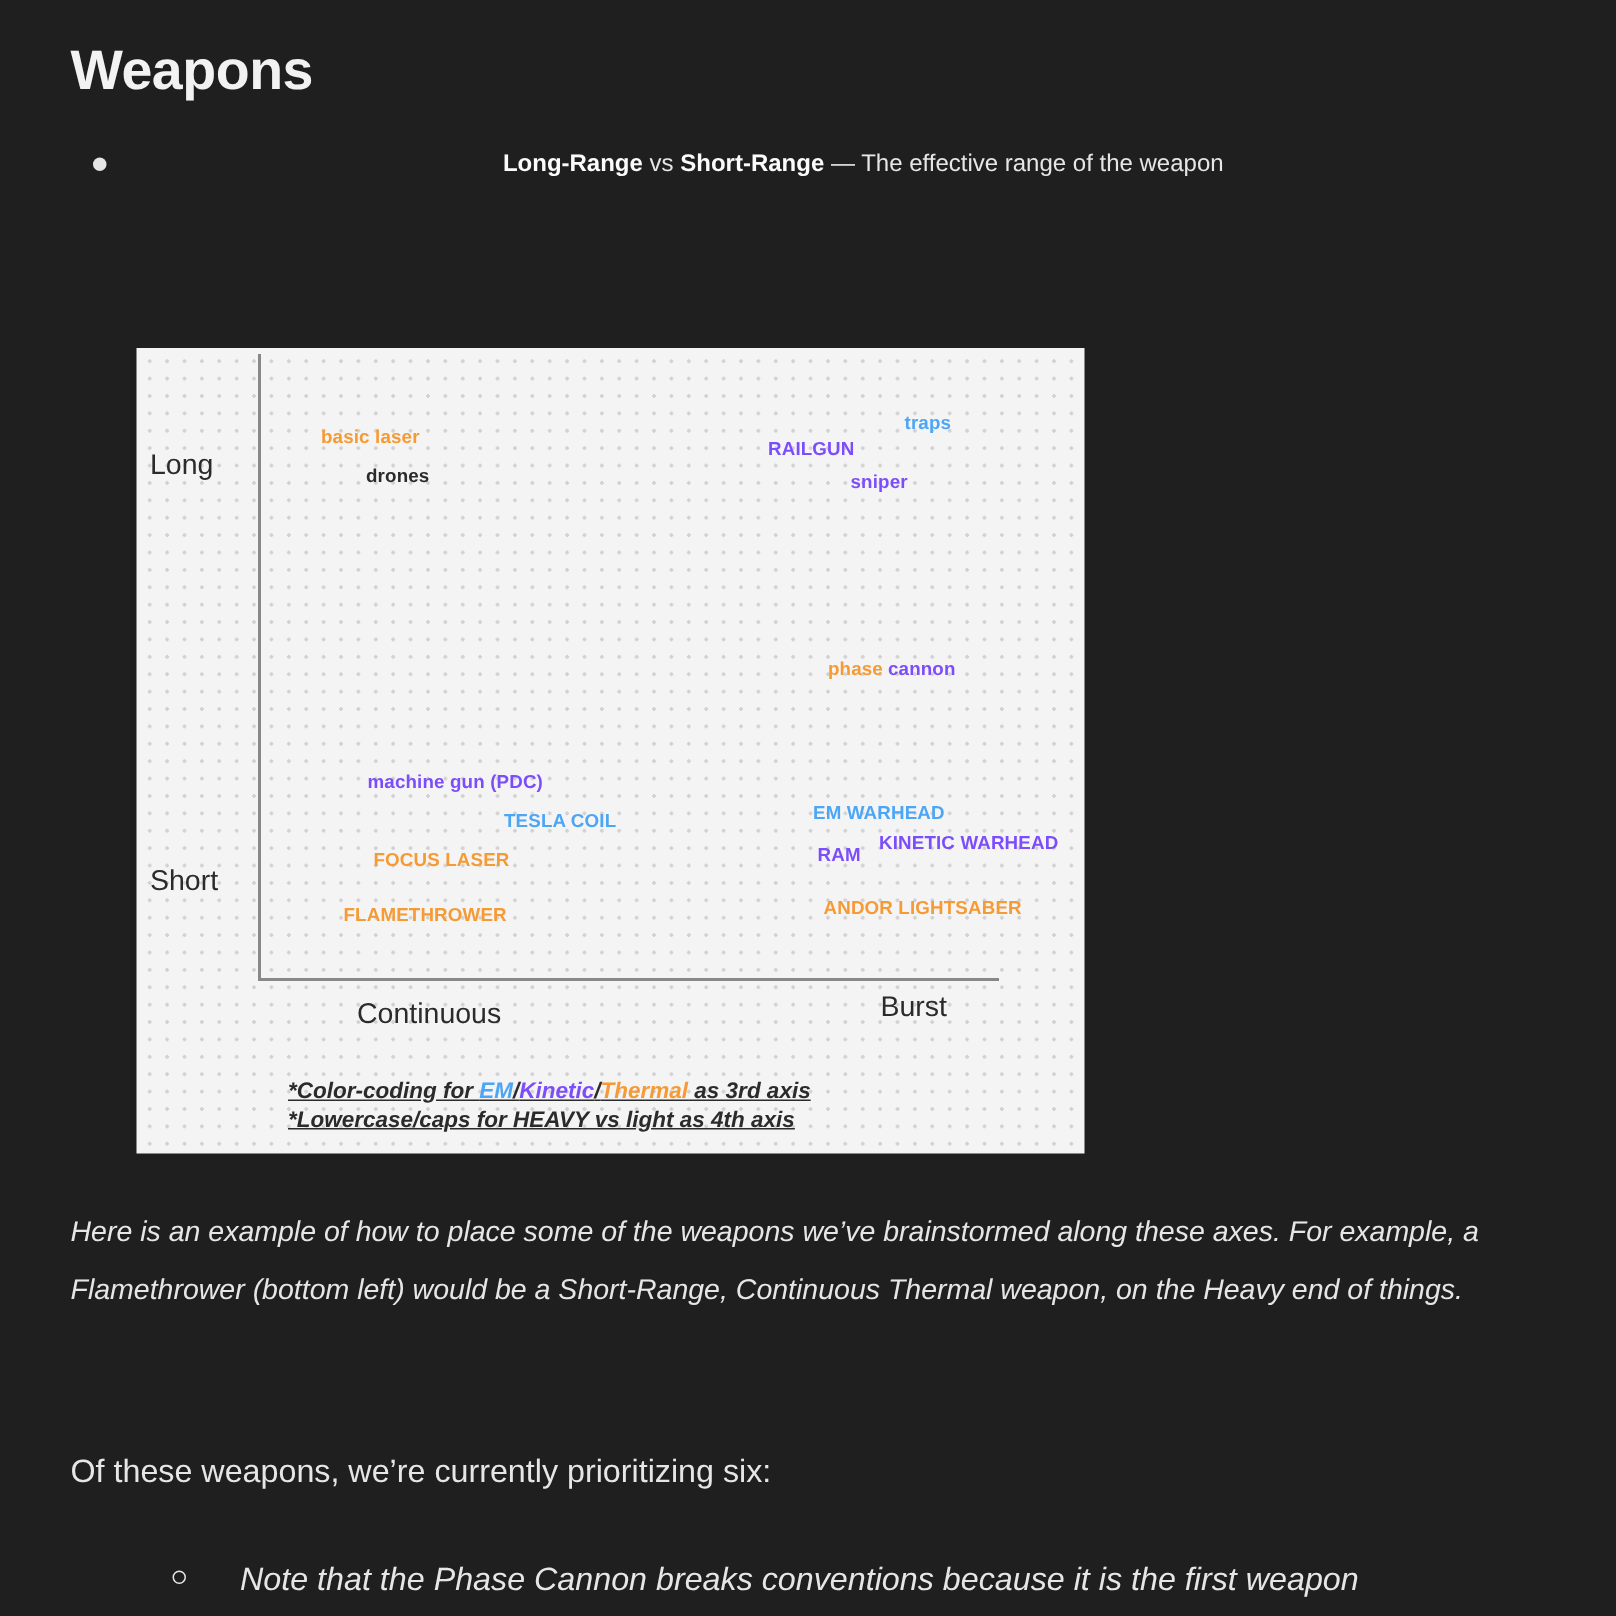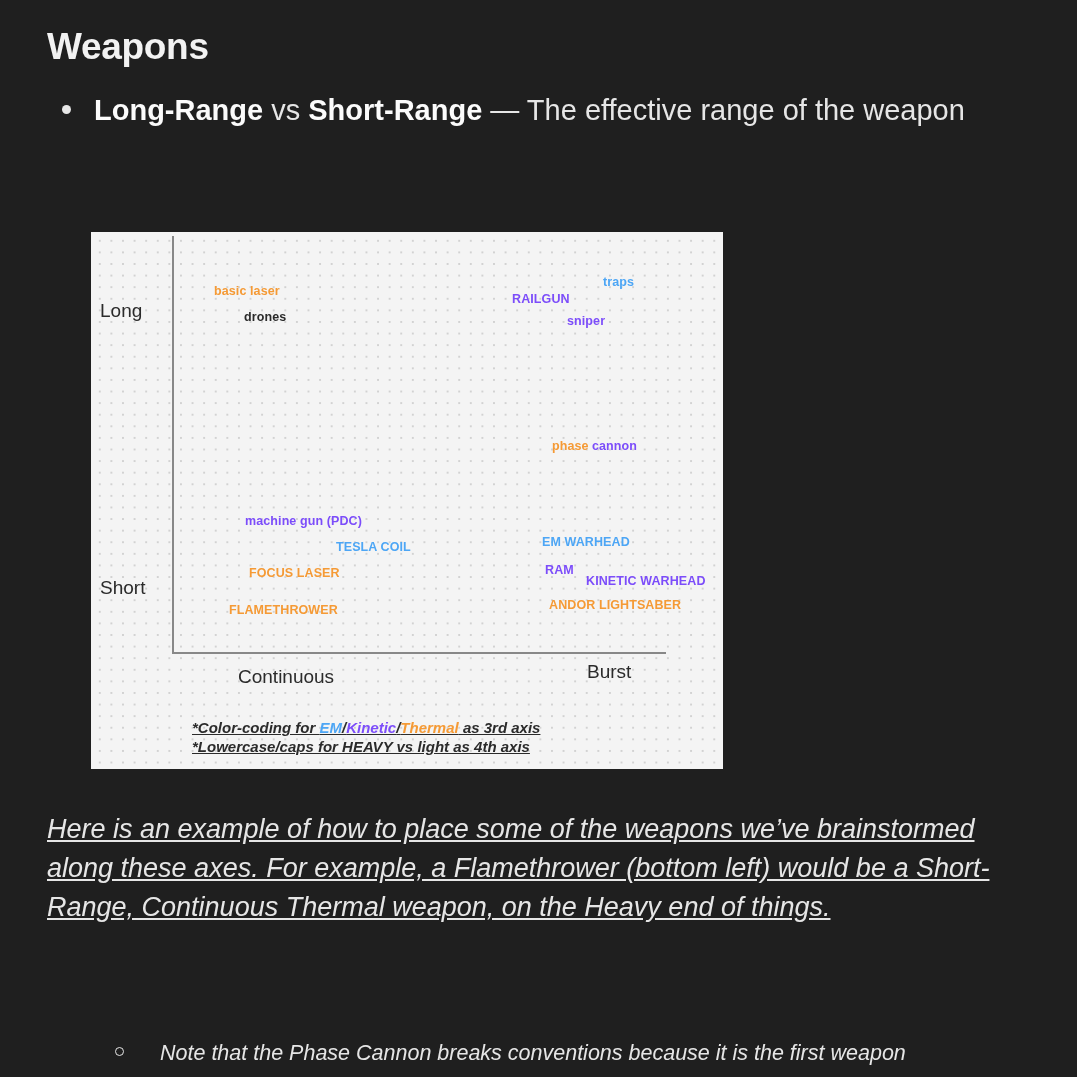--- a/index.html
+++ b/index.html
@@ -27,23 +27,24 @@
     color: #f2f2f2;
     margin: 0;
   }
 
   
   .bullets { position: absolute; left: 47px; top: 72px; width: 1010px; }
   .bullet-row {
     position: relative;
     padding-left: 47px;
     margin-bottom: 10px;
-    font-size: 29px;
+    font-size: 16px;
     line-height: 40px;
     color: #e6e6e6;
+    text-align: center;
   }
   .bullet-dot {
     position: absolute;
     left: 15px; top: 15px;
     width: 9px; height: 9px;
     border-radius: 50%;
     background: #e6e6e6;
   }
   .b { font-weight: 700; color: #fbfbfb; }
 
@@ -99,25 +100,24 @@
     text-decoration: underline;
   }
   .note1 { left: 101px; top: 487px; }
   .note2 { left: 101px; top: 506px; }
 
   
   .para-italic {
     position: absolute;
     left: 47px; top: 765px;
     width: 980px;
-    font-size: 27px;
+    font-size: 19px;
     font-style: italic;
     line-height: 39px;
     color: #e6e6e6;
-    text-decoration: underline;
   }
 
   
   .tail-lead {
     position: absolute;
     left: 47px; top: 951px;
     font-size: 21.5px;
     color: #e6e6e6;
   }
   .tail-bullets { position: absolute; left: 47px; top: 1003px; width: 1010px; }
@@ -171,35 +171,36 @@
         <span class="wpt" style="left: 421px; top: 60px; color: rgb(124, 77, 250);">RAILGUN</span>
         <span class="wpt" style="left: 512px; top: 43px; color: rgb(77, 166, 245);">traps</span>
         <span class="wpt" style="left: 476px; top: 82px; color: rgb(124, 77, 250);">sniper</span>
         <span class="wpt" style="left: 461px; top: 207px; color: rgb(245, 154, 53);">phase</span>
         <span class="wpt" style="left: 501px; top: 207px; color: rgb(124, 77, 250);">cannon</span>
         <span class="wpt" style="left: 154px; top: 282px; color: rgb(124, 77, 250);">machine gun (PDC)</span>
         <span class="wpt" style="left: 245px; top: 308px; color: rgb(77, 166, 245);">TESLA COIL</span>
         <span class="wpt" style="left: 158px; top: 334px; color: rgb(245, 154, 53);">FOCUS LASER</span>
         <span class="wpt" style="left: 451px; top: 303px; color: rgb(77, 166, 245);">EM WARHEAD</span>
         <span class="wpt" style="left: 438px; top: 331px; color: rgb(124, 77, 250); padding-left: 16px;">RAM</span>
-        <span class="wpt" style="left: 495px; top: 342px; color: rgb(124, 77, 250);">KINETIC WARHEAD</span>
+        <span class="wpt" style="left: 495px; top: 323px; color: rgb(124, 77, 250);">KINETIC WARHEAD</span>
         <span class="wpt" style="left: 458px; top: 366px; color: rgb(245, 154, 53);">ANDOR LIGHTSABER</span>
         <span class="wpt" style="left: 138px; top: 371px; color: rgb(245, 154, 53);">FLAMETHROWER</span>
       </div>
 
     <div class="note note1">
       <span>*Color-coding for </span><span id="note-em" style="color: rgb(77, 166, 245);">EM</span><span>/</span><span id="note-kin" style="color: rgb(124, 77, 250);">Kinetic</span><span>/</span><span id="note-thm" style="color: rgb(245, 154, 53);">Thermal</span><span> as 3rd axis</span>
     </div>
 
     <div class="note note2">*Lowercase/caps for HEAVY vs light as 4th axis</div>
 
   </div>
 
   <p class="para-italic">Here is an example of how to place some of the weapons we’ve brainstormed along these axes. For example, a Flamethrower (bottom left) would be a Short-Range, Continuous Thermal weapon, on the Heavy end of things.</p>
 
+  <div class="tail-lead">Of these weapons, we’re currently prioritizing six:</div>
 
   <div class="tail-bullets">
     <div class="tail-sub">
       <span class="sub-ring"></span>
       <span>Note that the Phase Cannon breaks conventions because it is the first weapon</span>
     </div>
   </div>
 
 </div>
 

